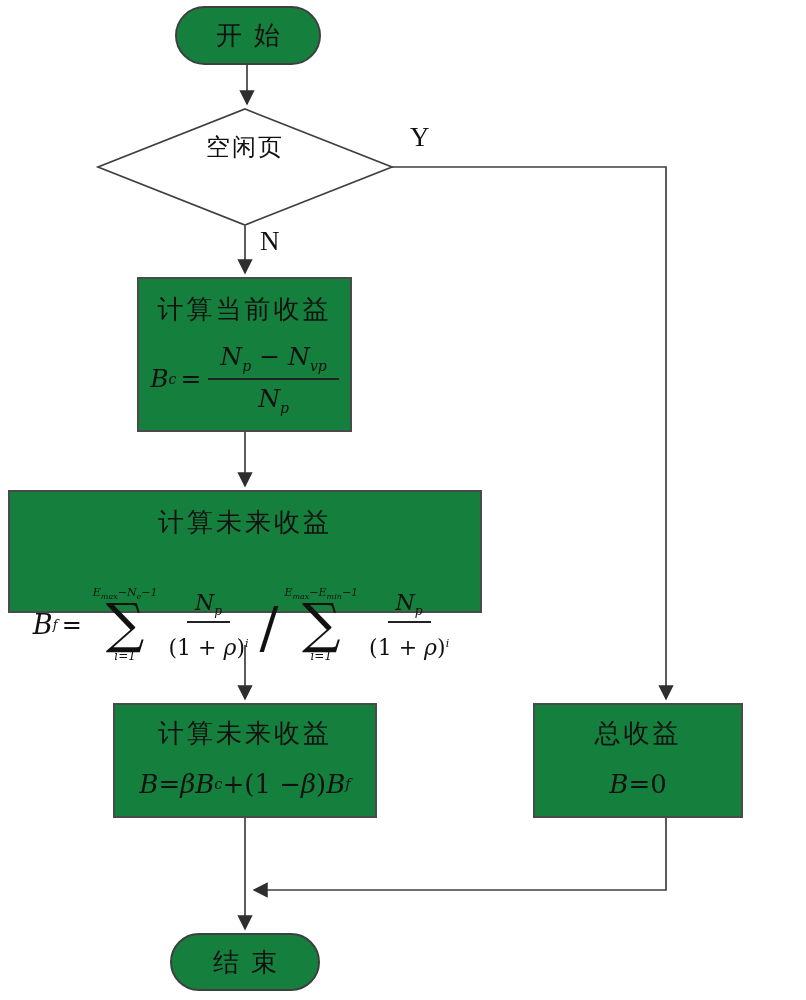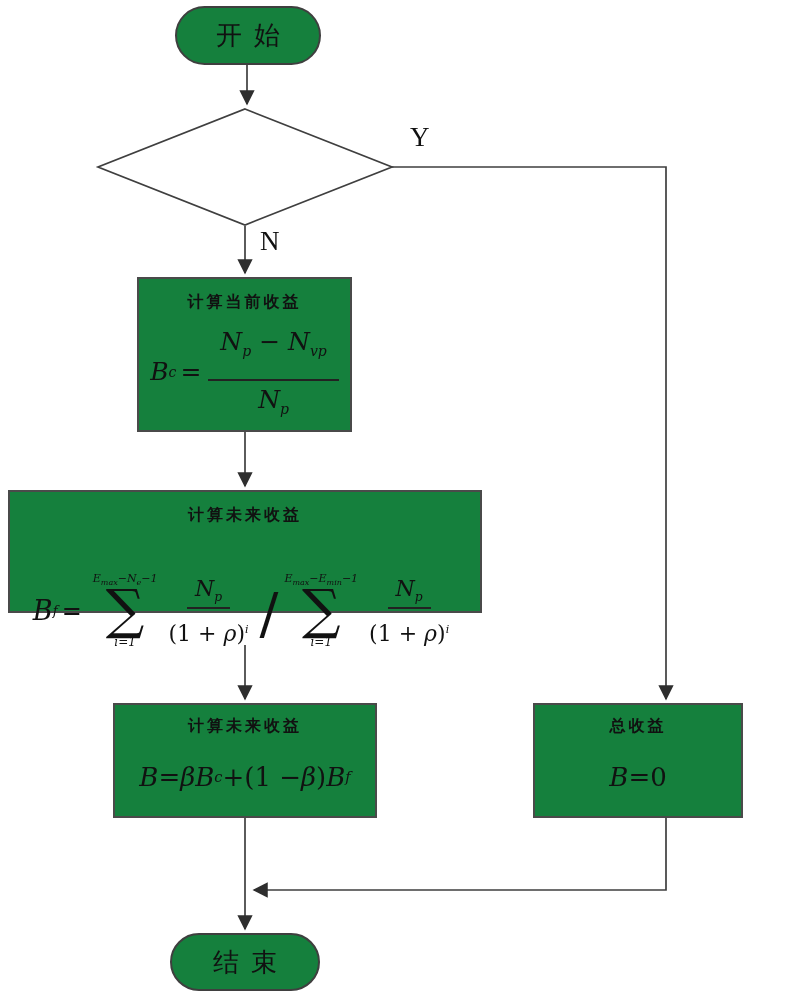--- a/index.html
+++ b/index.html
@@ -35,36 +35,36 @@
 
   .rect{
     border:2px solid var(--border);
     display:flex;flex-direction:column;align-items:center;
   }
   .box-current{left:137px;top:277px;width:215px;height:155px;}
   .box-future{left:8px;top:490px;width:474px;height:123px;gap:39px;}
   .box-total{left:113px;top:703px;width:264px;height:115px;}
   .box-zero{left:533px;top:703px;width:210px;height:115px;}
 
-  .cjk-title{font-size:16px;letter-spacing:3px;margin-top:13px;white-space:nowrap;font-weight:bold;}
+  .cjk-title{font-size:26px;letter-spacing:3px;margin-top:13px;white-space:nowrap;}
   .box-total .cjk-title,.box-zero .cjk-title{margin-top:11px;}
 
   .formula{
     flex:1;display:flex;align-items:center;justify-content:center;
     font-family:"DejaVu Serif","Liberation Serif",serif;white-space:nowrap;
   }
   .mi{font-style:italic;}
   .mo{font-style:normal;}
   .msub{font-style:italic;font-size:0.56em;}
 
   
   .f-current{font-size:25px;}
   .f-current .eq{margin:0 7px 0 4px;}
   .frac{display:inline-flex;flex-direction:column;align-items:center;vertical-align:middle;}
-  .frac .num{border-bottom:2px solid #222;padding:1px 12px 20px;}
+  .frac .num{border-bottom:2px solid #222;padding:1px 12px 4px;}
   .frac .den{padding:4px 12px 1px;}
 
   
   .f-future{font-size:24px;}
   .f-future .lhs{font-size:27px;}
   .f-future .eq{margin:0 8px 0 4px;}
   .sumblock{display:inline-flex;flex-direction:column;align-items:center;line-height:1;margin:8px 3px;justify-content:space-between;}
   .sum-upper{font-size:11px;font-style:italic;margin-bottom:1px;}
   .sum-upper sub,.sum-upper .ssub{font-size:8px;font-style:italic;}
   .sigma{font-size:54px;line-height:0.82;font-style:normal;font-family:"DejaVu Serif","DejaVu Sans",serif;}
@@ -99,20 +99,21 @@
     <line x1="245" y1="645" x2="245" y2="699" marker-end="url(#arw)"></line>
     <line x1="245" y1="818" x2="245" y2="929" marker-end="url(#arw)"></line>
     <polyline points="666,818 666,890 254,890" marker-end="url(#arw)"></polyline>
   </svg>
 
   <div class="node oval start">
     <span>开始</span>
   </div>
 
   <div class="decision-text">
+    <div>空闲页</div>
   </div>
 
   <div class="edge-label y-label">Y</div>
   <div class="edge-label n-label">N</div>
 
   <div class="node rect box-current">
     <div class="cjk-title">计算当前收益</div>
     <div class="formula f-current">
       <span class="mi">B</span>
         <sub class="msub">c</sub>

